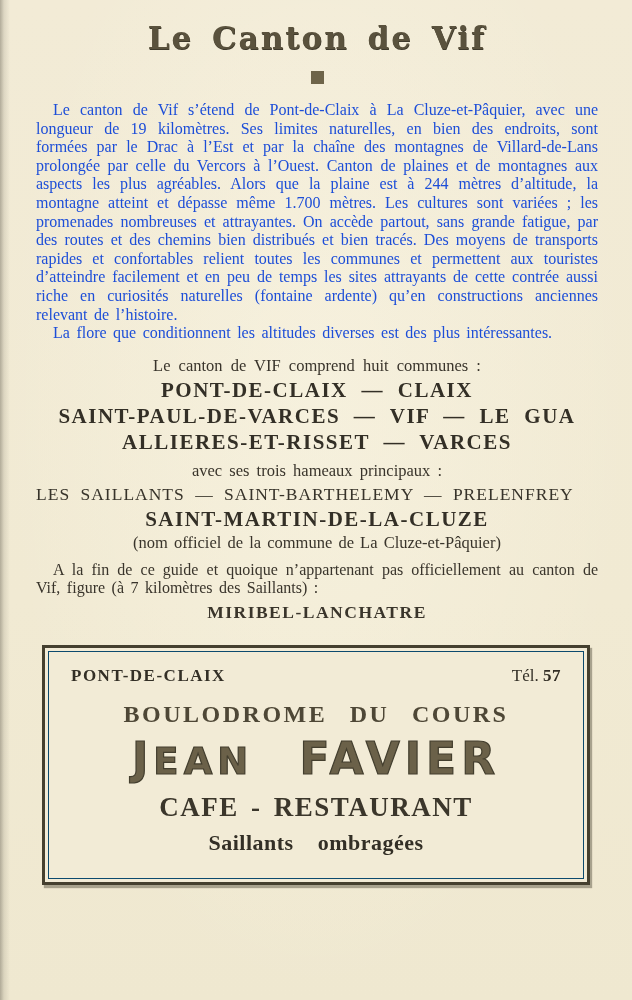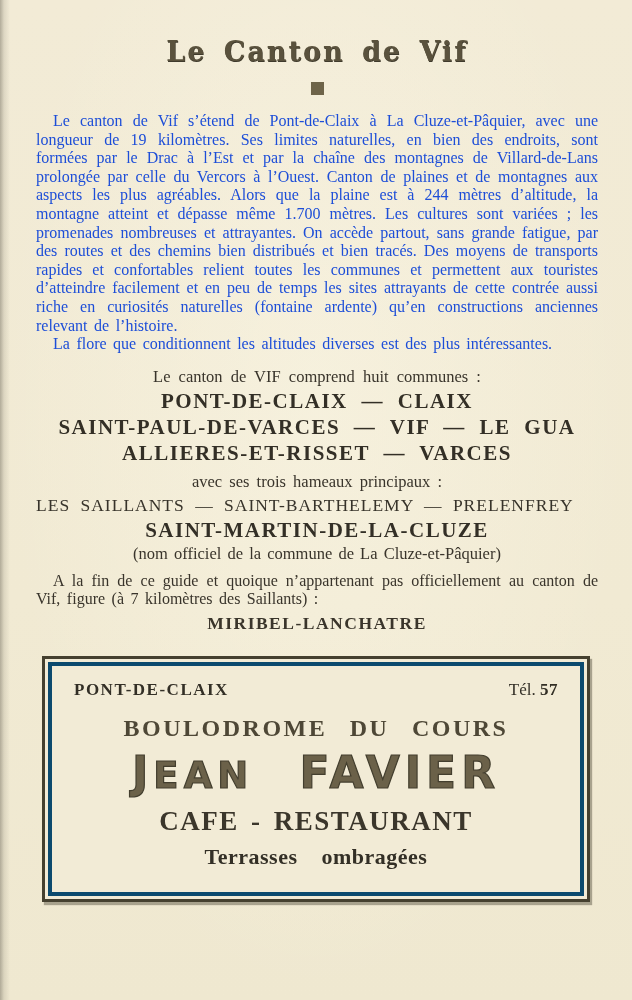--- a/index.html
+++ b/index.html
@@ -17,25 +17,25 @@
       linear-gradient(to right, rgba(125,120,105,0.55) 0px, rgba(125,120,105,0.18) 4px, rgba(125,120,105,0) 10px),
       radial-gradient(ellipse at 50% 40%, rgba(255,252,238,0.35), rgba(0,0,0,0) 70%),
       linear-gradient(to bottom, #f2ebd6 0%, #f1ead3 60%, #efe8d0 100%);
     pointer-events:none;
   }
   .page{
     position:relative;
     padding:16px 34px 0 36px;
   }
   .title{
-    margin:20px 0 0 0;
+    margin:4px 0 0 0;
     text-align:center;
     font-family:"DejaVu Serif", serif;
     font-weight:bold;
-    font-size:27px;
+    font-size:31px;
     letter-spacing:2px;
     word-spacing:6px;
     color:#5a523d;
     text-shadow:0.5px 0.5px 0 #3f3a2c;
   }
   .title-square{
     width:13px;height:13px;
     background:#6e6449;
     margin:15px auto 0 auto;
   }
@@ -112,21 +112,21 @@
   }
   .ad-box{
     margin:22px 0 0 6px;
     width:536px;
     border:3px solid #45402f;
     padding:3px;
     background:#f2ebd6;
     box-shadow:2px 3px 1px rgba(80,75,58,0.45);
   }
   .ad-inner{
-    border:4px solid #0c4a6e;
+    border:1px solid #0c4a6e;
     padding:14px 22px 22px 22px;
   }
   .ad-header{
     display:flex;
     justify-content:space-between;
     align-items:baseline;
   }
   .ad-location{
     font-weight:bold;
     font-size:17px;
@@ -220,18 +220,18 @@
         <span class="ad-location">PONT-DE-CLAIX</span>
         <span class="ad-tel"><span>Tél.</span>&nbsp;<span class="tel-number">57</span></span>
       </div>
 
       <div class="ad-line1">BOULODROME DU COURS</div>
 
       <div class="ad-name"><span>J</span><span class="small-caps">EAN</span> <span>FAVIER</span></div>
 
       <div class="ad-line3">CAFE - RESTAURANT</div>
 
-      <div class="ad-line4">Terrasses  ombragées</div>
+      <div class="ad-line4">Saillants  ombragées</div>
 
     </div>
   </div>
 
 </div>
 
 </body></html>

